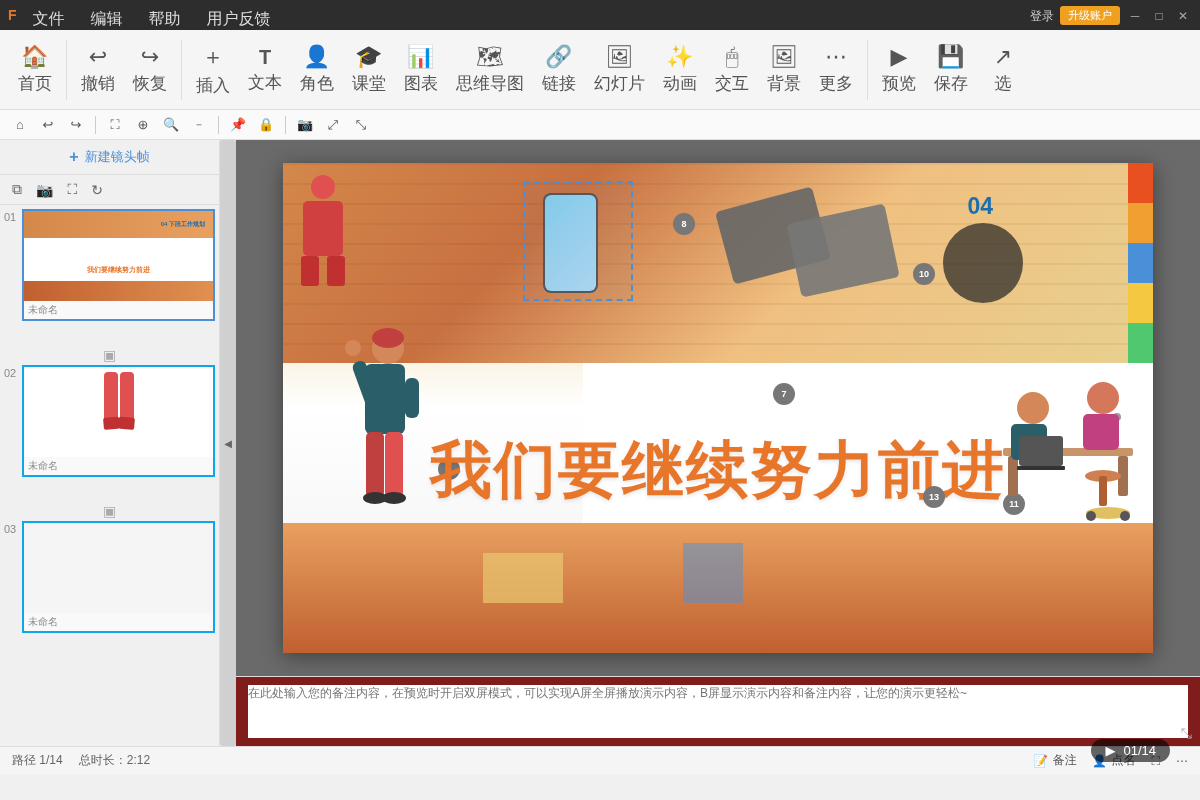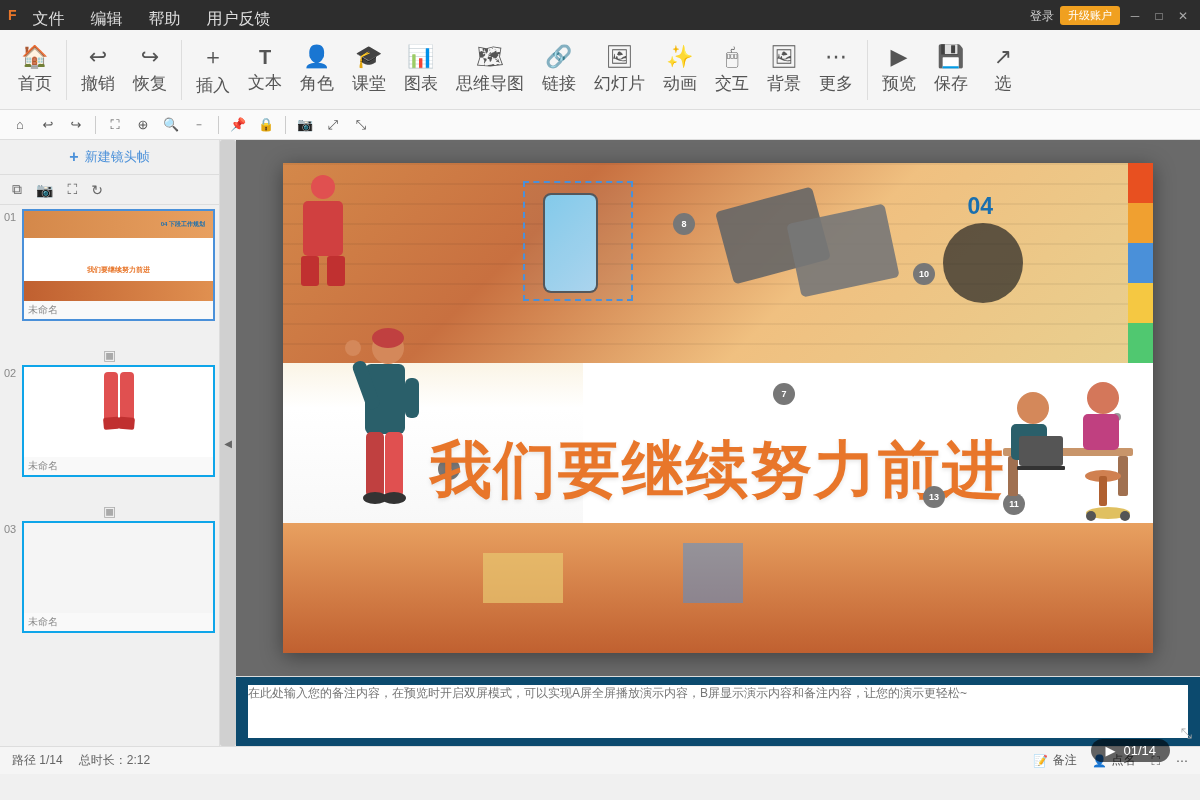--- a/index.html
+++ b/index.html
@@ -82,21 +82,21 @@
     #canvas-bg {
       width: 100%; height: 100%; background: #777; position: relative;
     }
     
     #slide-canvas {
       position: absolute; left: 50%; top: 50%; transform: translate(-50%, -50%);
       width: 870px; height: 490px; background: #fff; overflow: hidden; box-shadow: 0 4px 20px rgba(0,0,0,0.4);
     }
     
     #notes-area {
-      height: 70px; background: #0c4a6e; border-top: 1px solid #ddd; padding: 8px 12px; position: relative;
+      height: 70px; background: #7f1d1d; border-top: 1px solid #ddd; padding: 8px 12px; position: relative;
     }
     #notes-input {
       width: 100%; height: 100%; border: none; outline: none; font-size: 12px; color: #999; resize: none; font-family: inherit;
     }
     .notes-expand { position: absolute; bottom: 4px; right: 8px; color: #aaa; cursor: pointer; font-size: 14px; }
 
     
     #statusbar {
       width: 100%; height: 28px; background: #f5f5f5; border-top: 1px solid #ddd;
       display: flex; align-items: center; justify-content: space-between; padding: 0 12px; font-size: 12px; color: #666;

